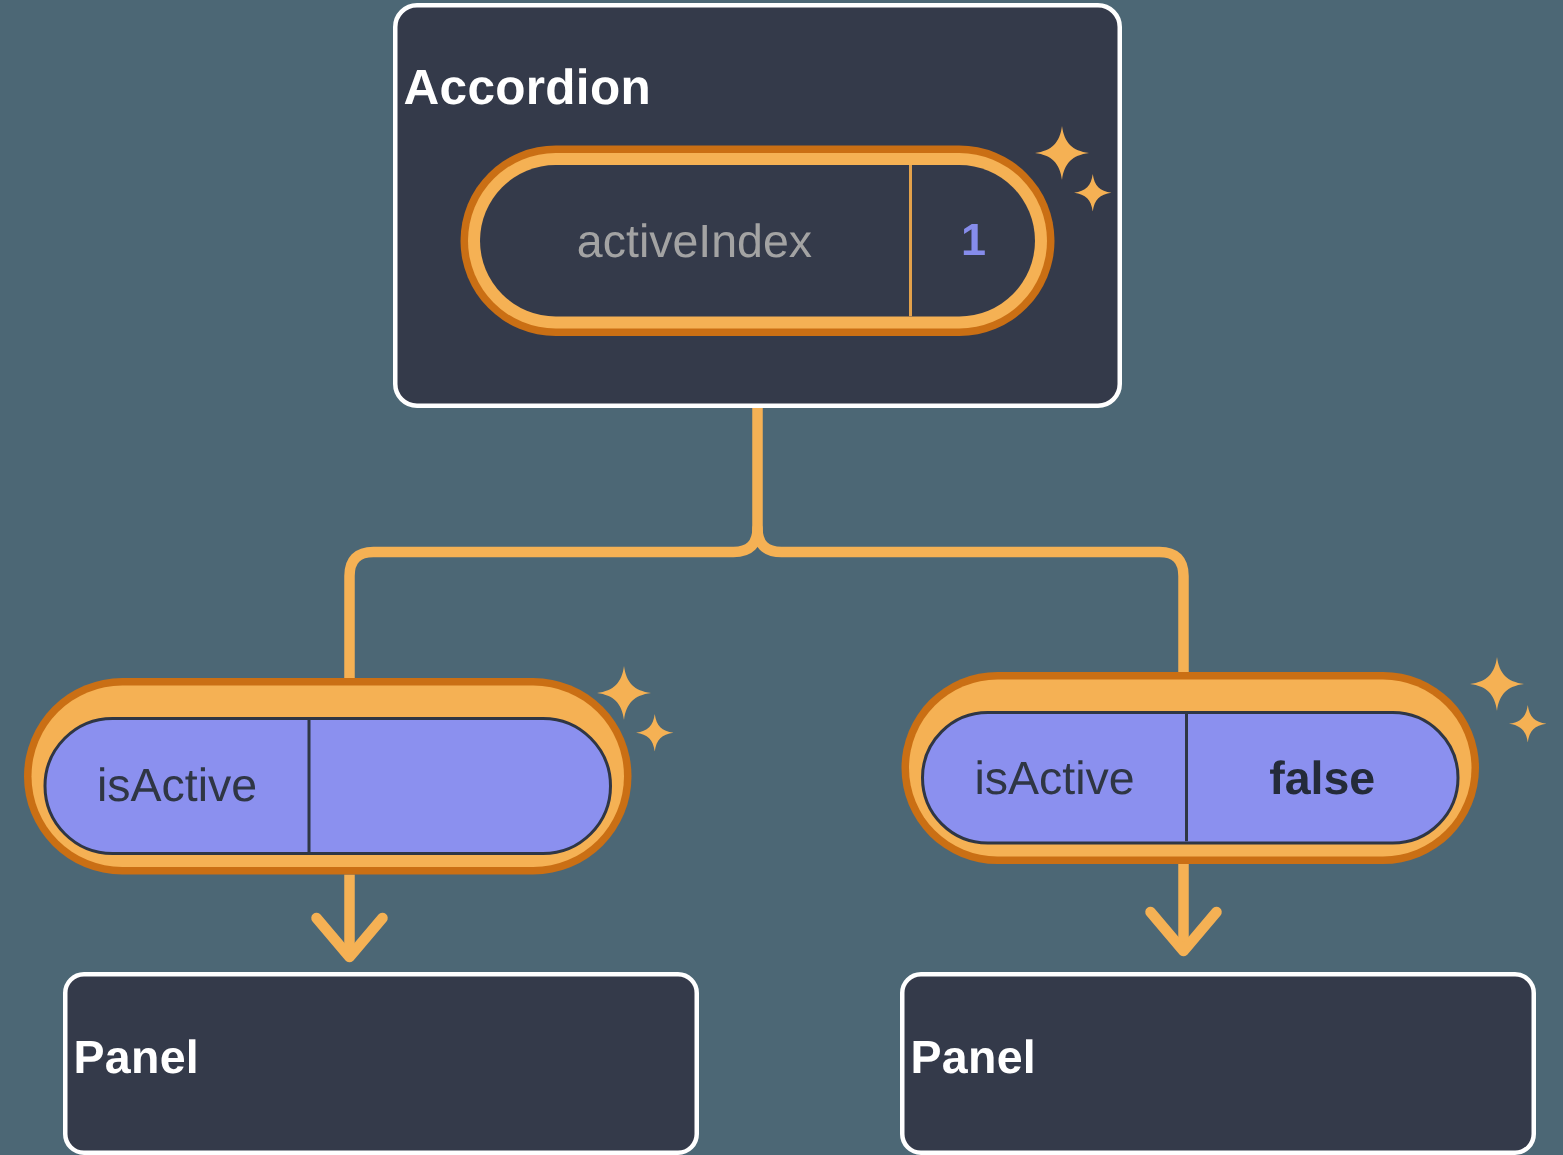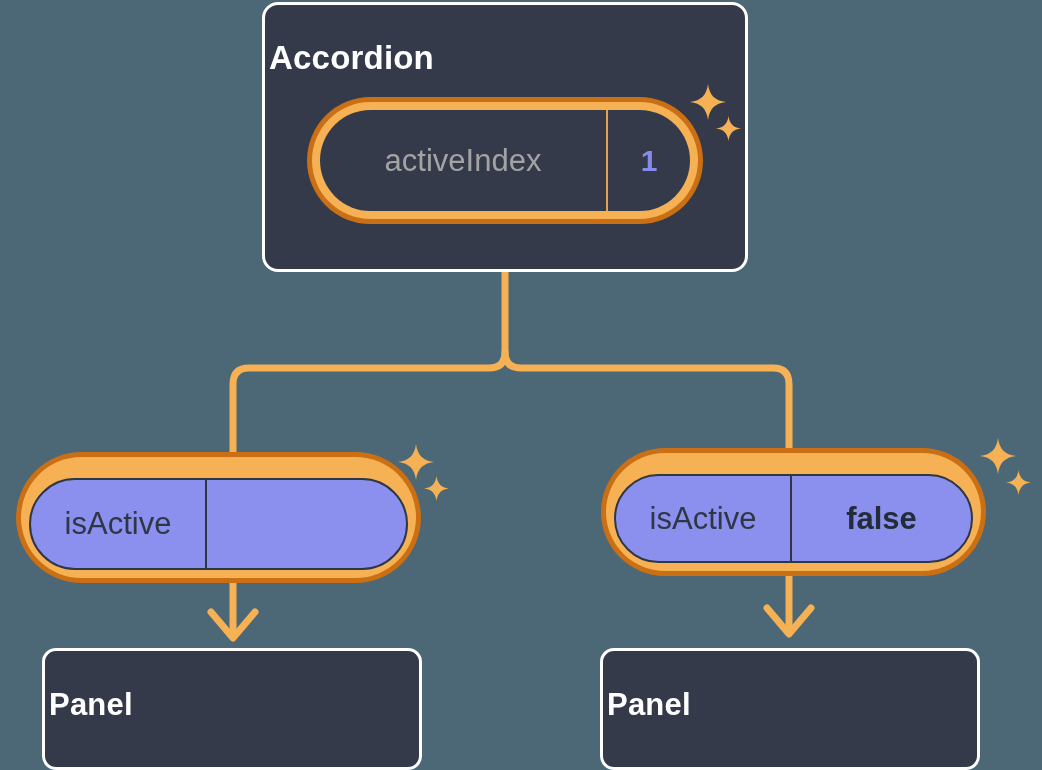--- a/index.html
+++ b/index.html
@@ -53,21 +53,21 @@
     top: 2px;
     width: 486px;
     height: 270px;
   }
   #accordion-box .comp-title {
     top: 34px;
   }
 
   .panel-box {
     top: 648px;
-    width: 380px;
+    width: 424px;
     height: 122px;
     border-radius: 14px;
   }
   #panel-left  { left: 42px; }
   #panel-right { left: 600px; }
   .panel-box .comp-title {
     top: 36px;
     font-size: 31px;
   }
 

